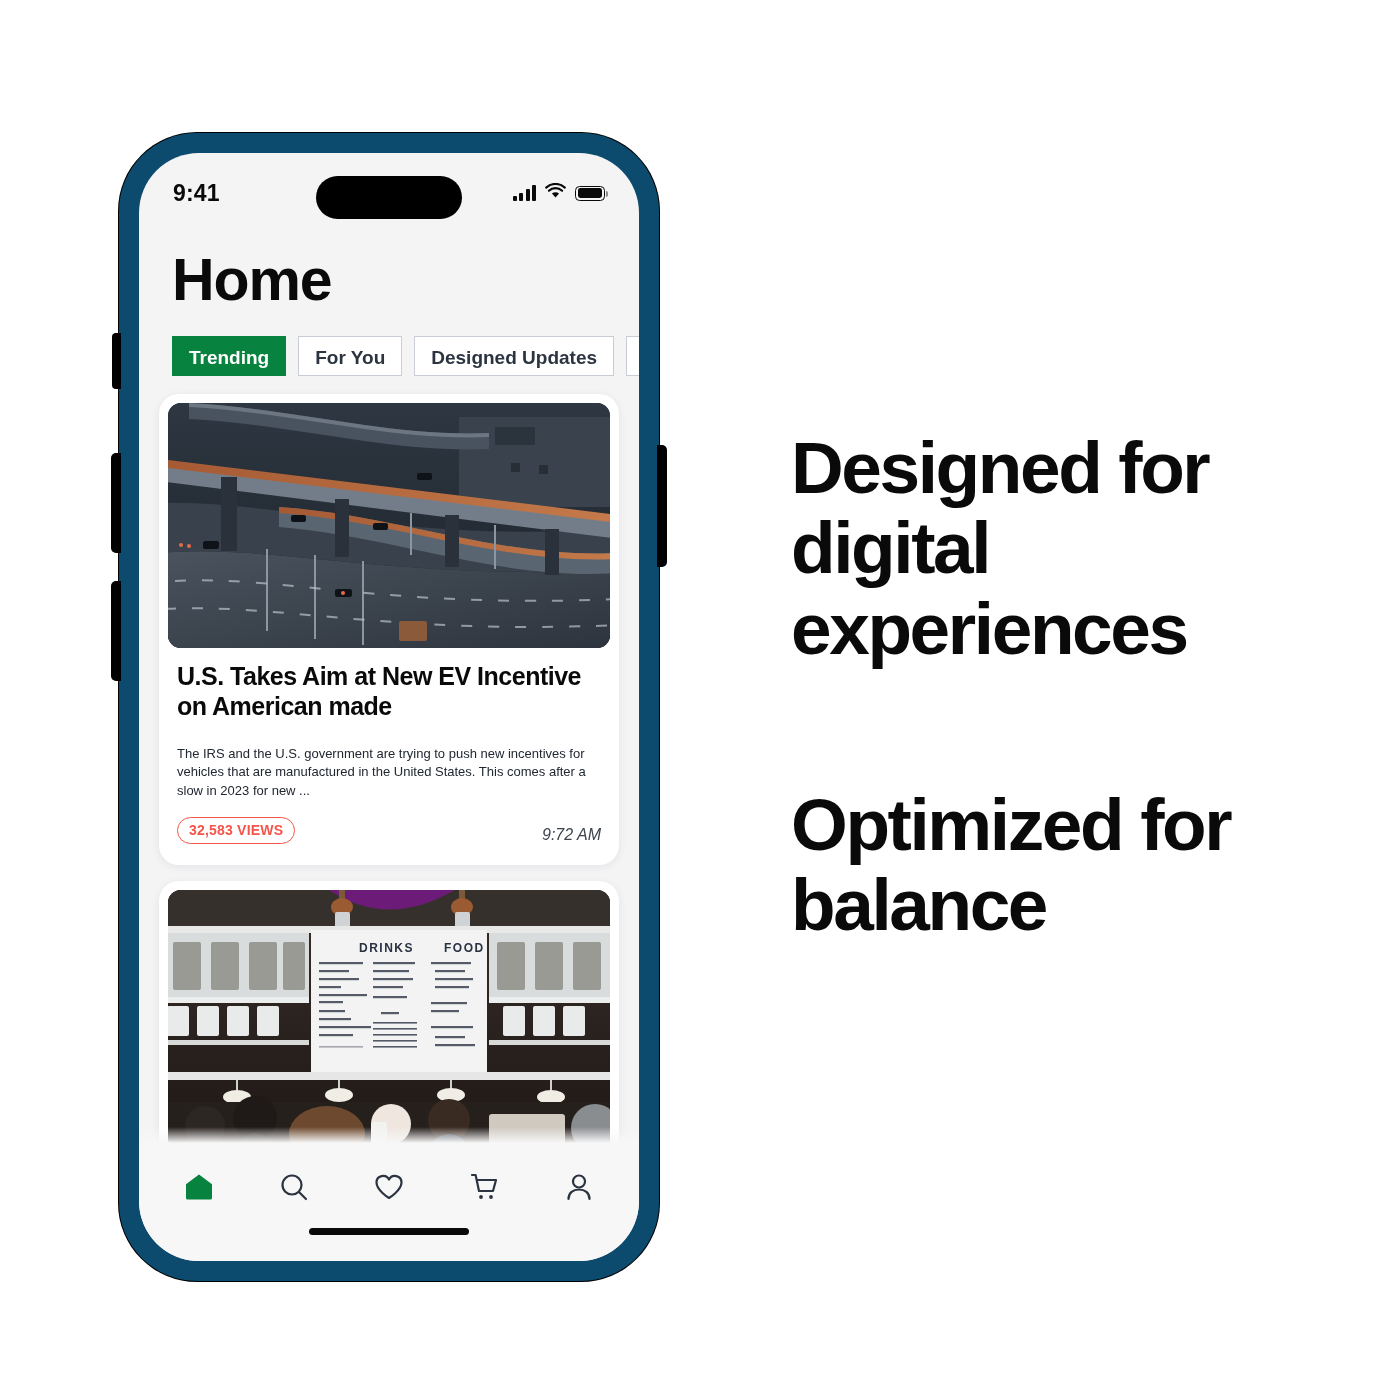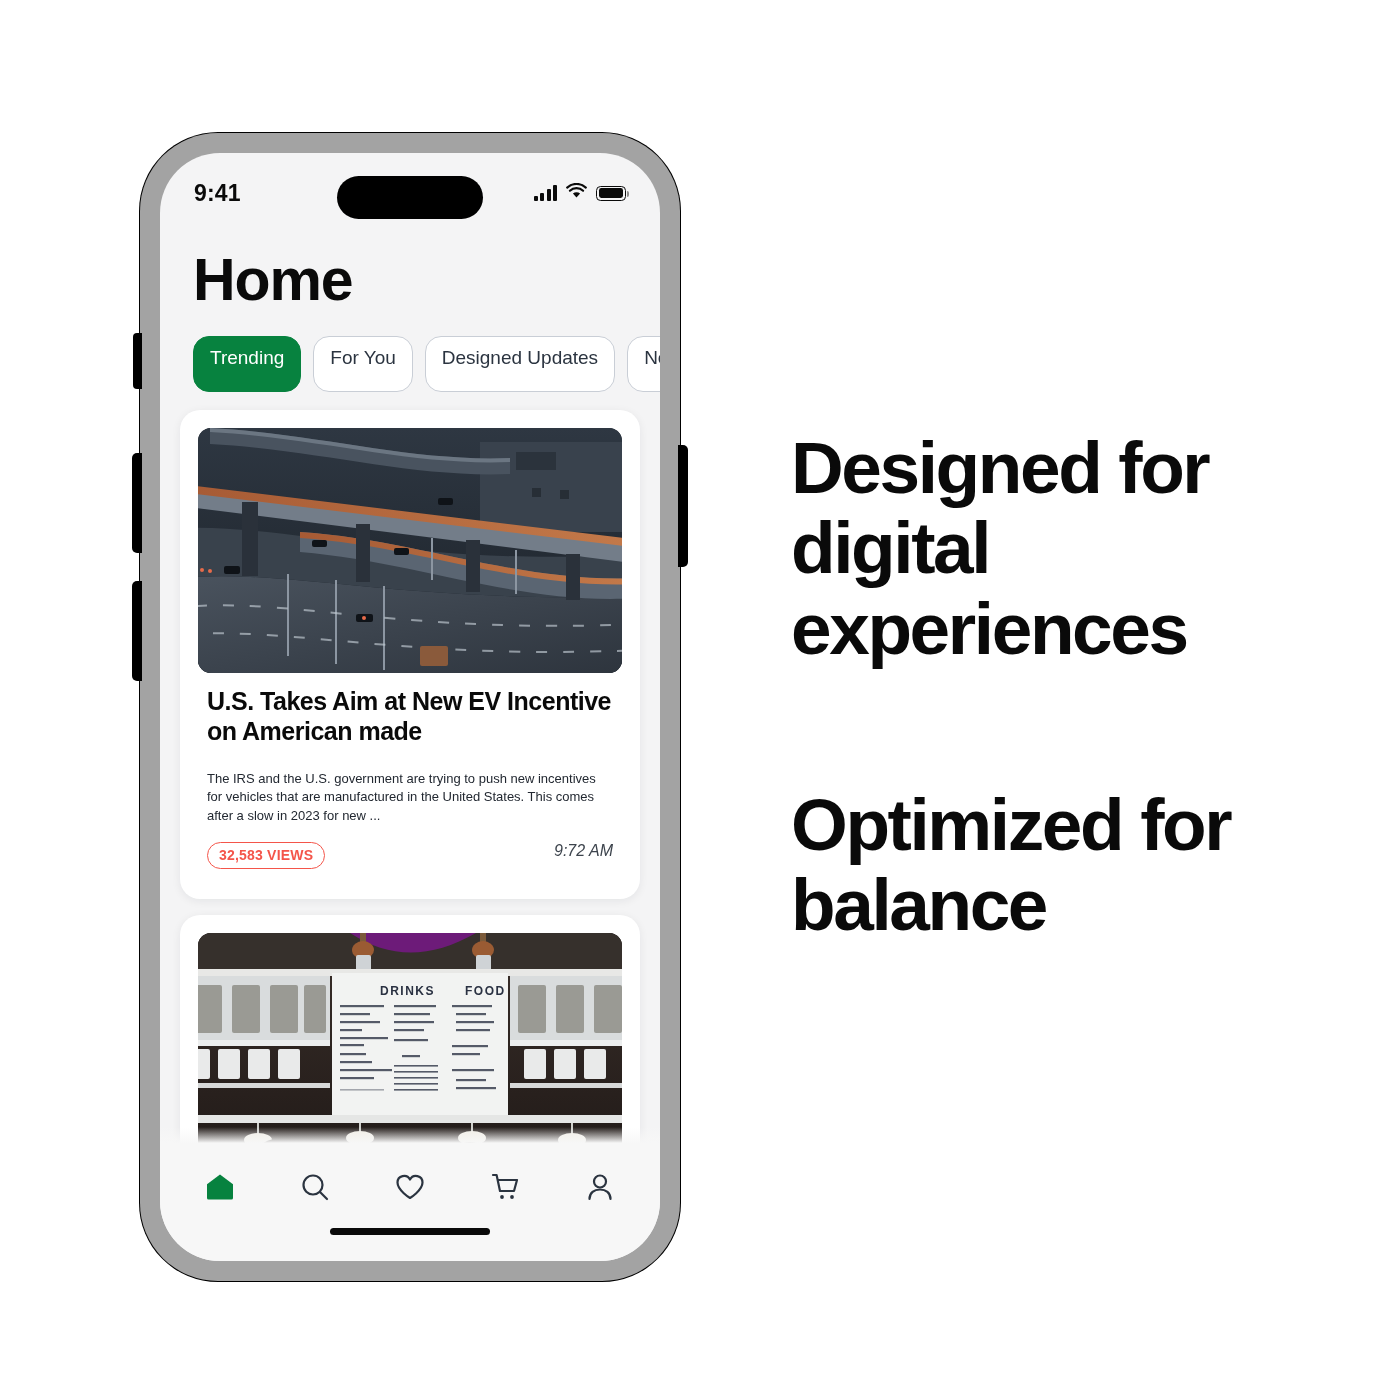--- a/index.html
+++ b/index.html
@@ -6,23 +6,23 @@
   html, body {
     width: 1400px; height: 1400px;
     background: #ffffff;
     font-family: "Liberation Sans", sans-serif;
     overflow: hidden;
   }
   .stage { position: relative; width: 1400px; height: 1400px; }
 
   
   .phone {
-    position: absolute; left: 140px; top: 133px;
+    position: absolute; left: 119px; top: 133px;
     width: 540px; height: 1148px;
-    background: #a3a3a3;
+    background: #0c4a6e;
     border-radius: 78px;
     box-shadow: 0 0 0 1px #000;
   }
   .btn-side {
     position: absolute; background: #000000;
   }
   .btn-silent { left: -7px; top: 200px; width: 9px; height: 56px; border-radius: 4px 0 0 4px; }
   .btn-vol-up { left: -8px; top: 320px; width: 10px; height: 100px; border-radius: 5px 0 0 5px; }
   .btn-vol-dn { left: -8px; top: 448px; width: 10px; height: 100px; border-radius: 5px 0 0 5px; }
   .btn-power  { right: -8px; top: 312px; width: 10px; height: 122px; border-radius: 0 5px 5px 0; }
@@ -77,56 +77,56 @@
     letter-spacing: -1.1px; padding: 32px 0 0 33px; line-height: 1;
   }
 
   
   .tabs {
     display: flex; gap: 12px; padding: 26px 0 0 33px;
     white-space: nowrap; overflow: hidden;
   }
   .tab {
     flex: 0 0 auto;
-    border: 1.6px solid #c9ced6; border-radius: 16px;
+    border: 1.6px solid #c9ced6; border-radius: 0;
     background: #ffffff; color: #2b3440;
-    font-size: 19px; font-weight: 400;
-    padding: 11px 16px 24px 16px;
+    font-size: 19px; font-weight: 700;
+    padding: 11px 16px 8px 16px;
     line-height: 1;
   }
   .tab.active { background: #07823f; border-color: #07823f; color: #ffffff; }
 
   
   .feed { padding: 18px 0 0 0; height: 818px; overflow: hidden; }
   .card {
     margin: 0 20px 16px 20px;
     background: #ffffff;
     border-radius: 20px;
     box-shadow: 0 2px 10px rgba(16,24,40,.07);
     overflow: hidden;
-    padding: 18px;
+    padding: 9px;
   }
   .card-media {
     width: 100%; height: 245px;
     border-radius: 13px; overflow: hidden; position: relative;
     background: #1d242c;
   }
   .card-media svg { display: block; width: 100%; height: 100%; }
   .card-body { padding: 14px 9px 12px 9px; }
   .card-title {
     font-size: 25px; font-weight: 800; color: #0a0a0a;
     letter-spacing: -0.5px; line-height: 1.18;
   }
   .card-desc {
     margin-top: 24px;
     font-size: 13px; color: #222831; line-height: 1.42;
   }
   .card-meta {
     margin-top: 17px;
-    display: flex; align-items: flex-start; justify-content: space-between;
+    display: flex; align-items: flex-end; justify-content: space-between;
   }
   .views-badge {
     border: 1.6px solid #f4554a; color: #f4554a;
     border-radius: 999px; padding: 5px 11px 6px 11px;
     font-size: 14px; font-weight: 700; letter-spacing: .2px;
     line-height: 1;
   }
   .card-time { font-size: 16px; font-style: italic; color: #3d444d; margin-left: 17px; }
 
   .card.clipped .card-media { height: 260px; }

